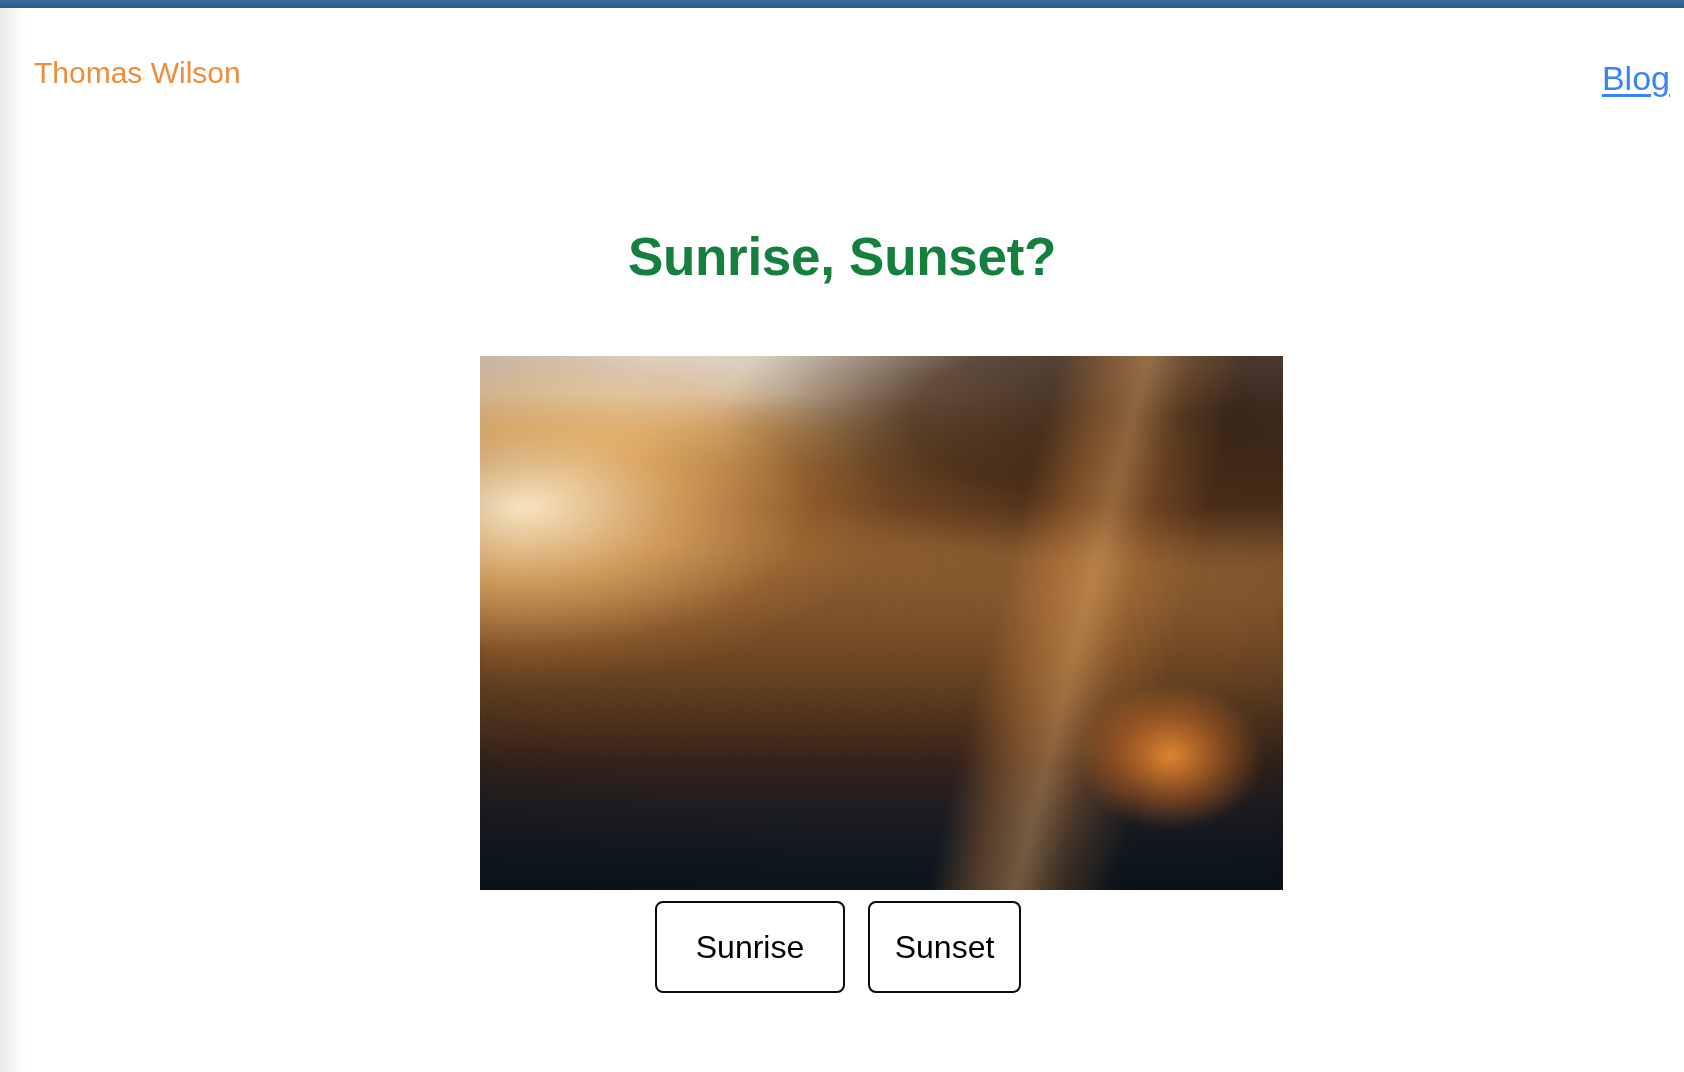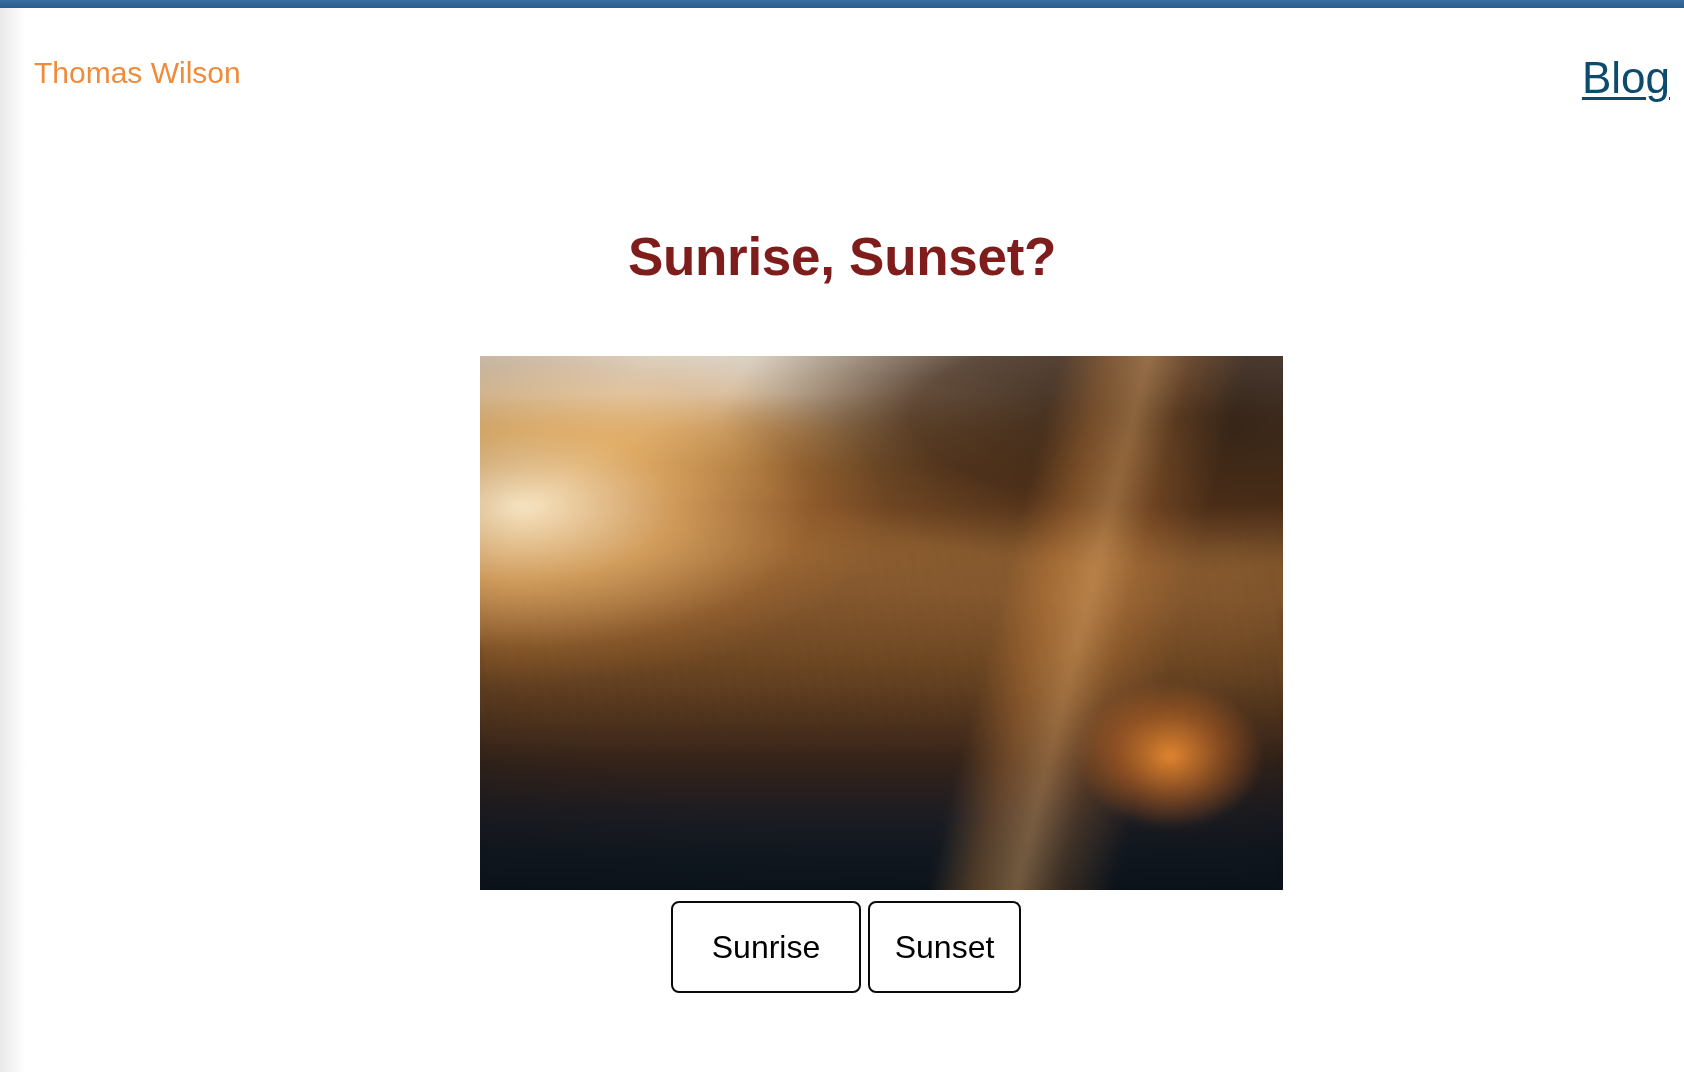--- a/index.html
+++ b/index.html
@@ -70,23 +70,23 @@
     position: absolute;
     right: 0;
     top: 46px;
     width: 300px;
     height: 60px;
   }
   #nav-item-blog {
     position: absolute;
     right: 14px;
     top: 0;
-    font-size: 44px;
+    font-size: 34px;
     line-height: 48px;
-    color: #0c4a6e;
+    color: #3b82f6;
     text-decoration: underline;
     text-underline-offset: 4px;
     text-decoration-thickness: 3px;
     white-space: nowrap;
     cursor: pointer;
   }
 
   
   #main {
     position: absolute;
@@ -98,21 +98,21 @@
 
   #page-title {
     position: absolute;
     top: 62px;
     left: 0;
     width: 1684px;
     text-align: center;
     font-size: 53px;
     line-height: 62px;
     font-weight: bold;
-    color: #7f1d1d;
+    color: #15803d;
     letter-spacing: -0.3px;
   }
 
   
   #photo-figure {
     position: absolute;
     top: 212px;
     left: 440px;
     width: 803px;
     height: 534px;
@@ -203,21 +203,21 @@
     border: 2px solid #0a0a0a;
     border-radius: 8px;
     color: #000000;
     font-family: "Liberation Sans", sans-serif;
     font-size: 32px;
     line-height: 32px;
     cursor: pointer;
     padding: 0;
     box-sizing: border-box;
   }
-  #btn-sunrise { left: 0px;   width: 190px; margin-left: 16px; }
+  #btn-sunrise { left: 0px;   width: 190px; }
   #btn-sunset  { left: 213px; width: 153px; }
 </style>
 </head>
 <body>
 
 <div id="top-accent-bar"></div>
 <div id="page-left-shadow"></div>
 
 <div id="page">
 

